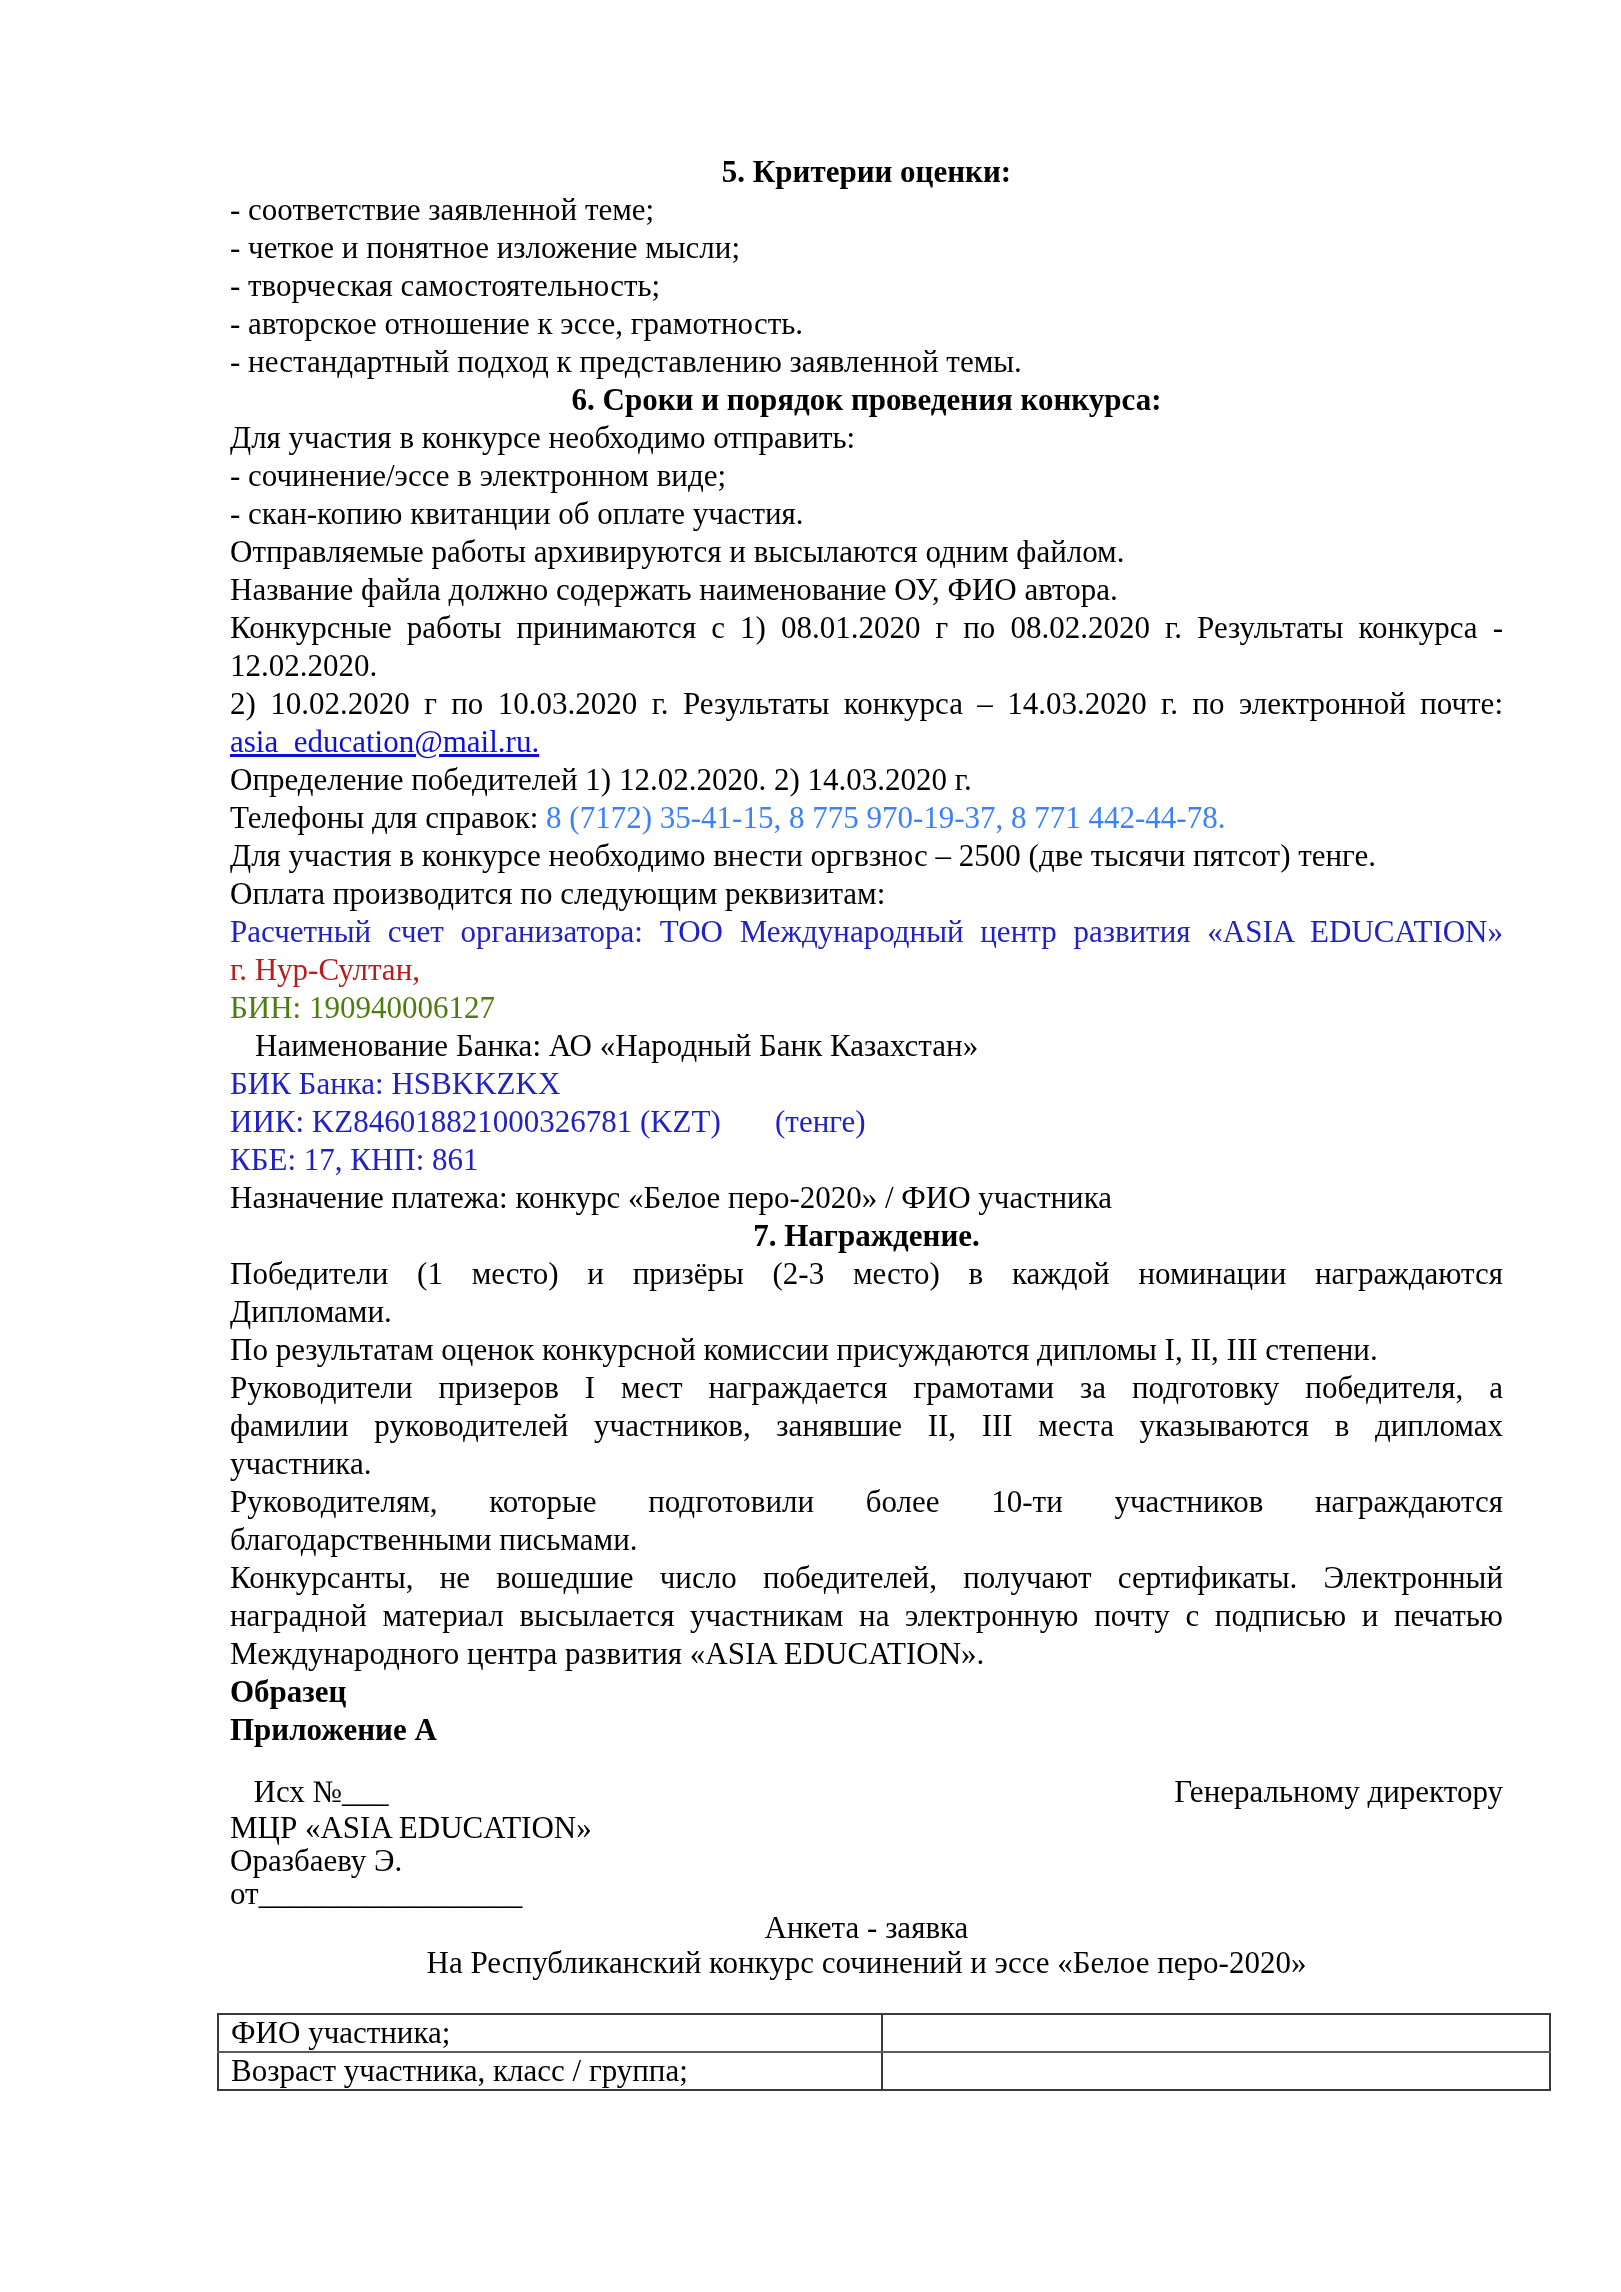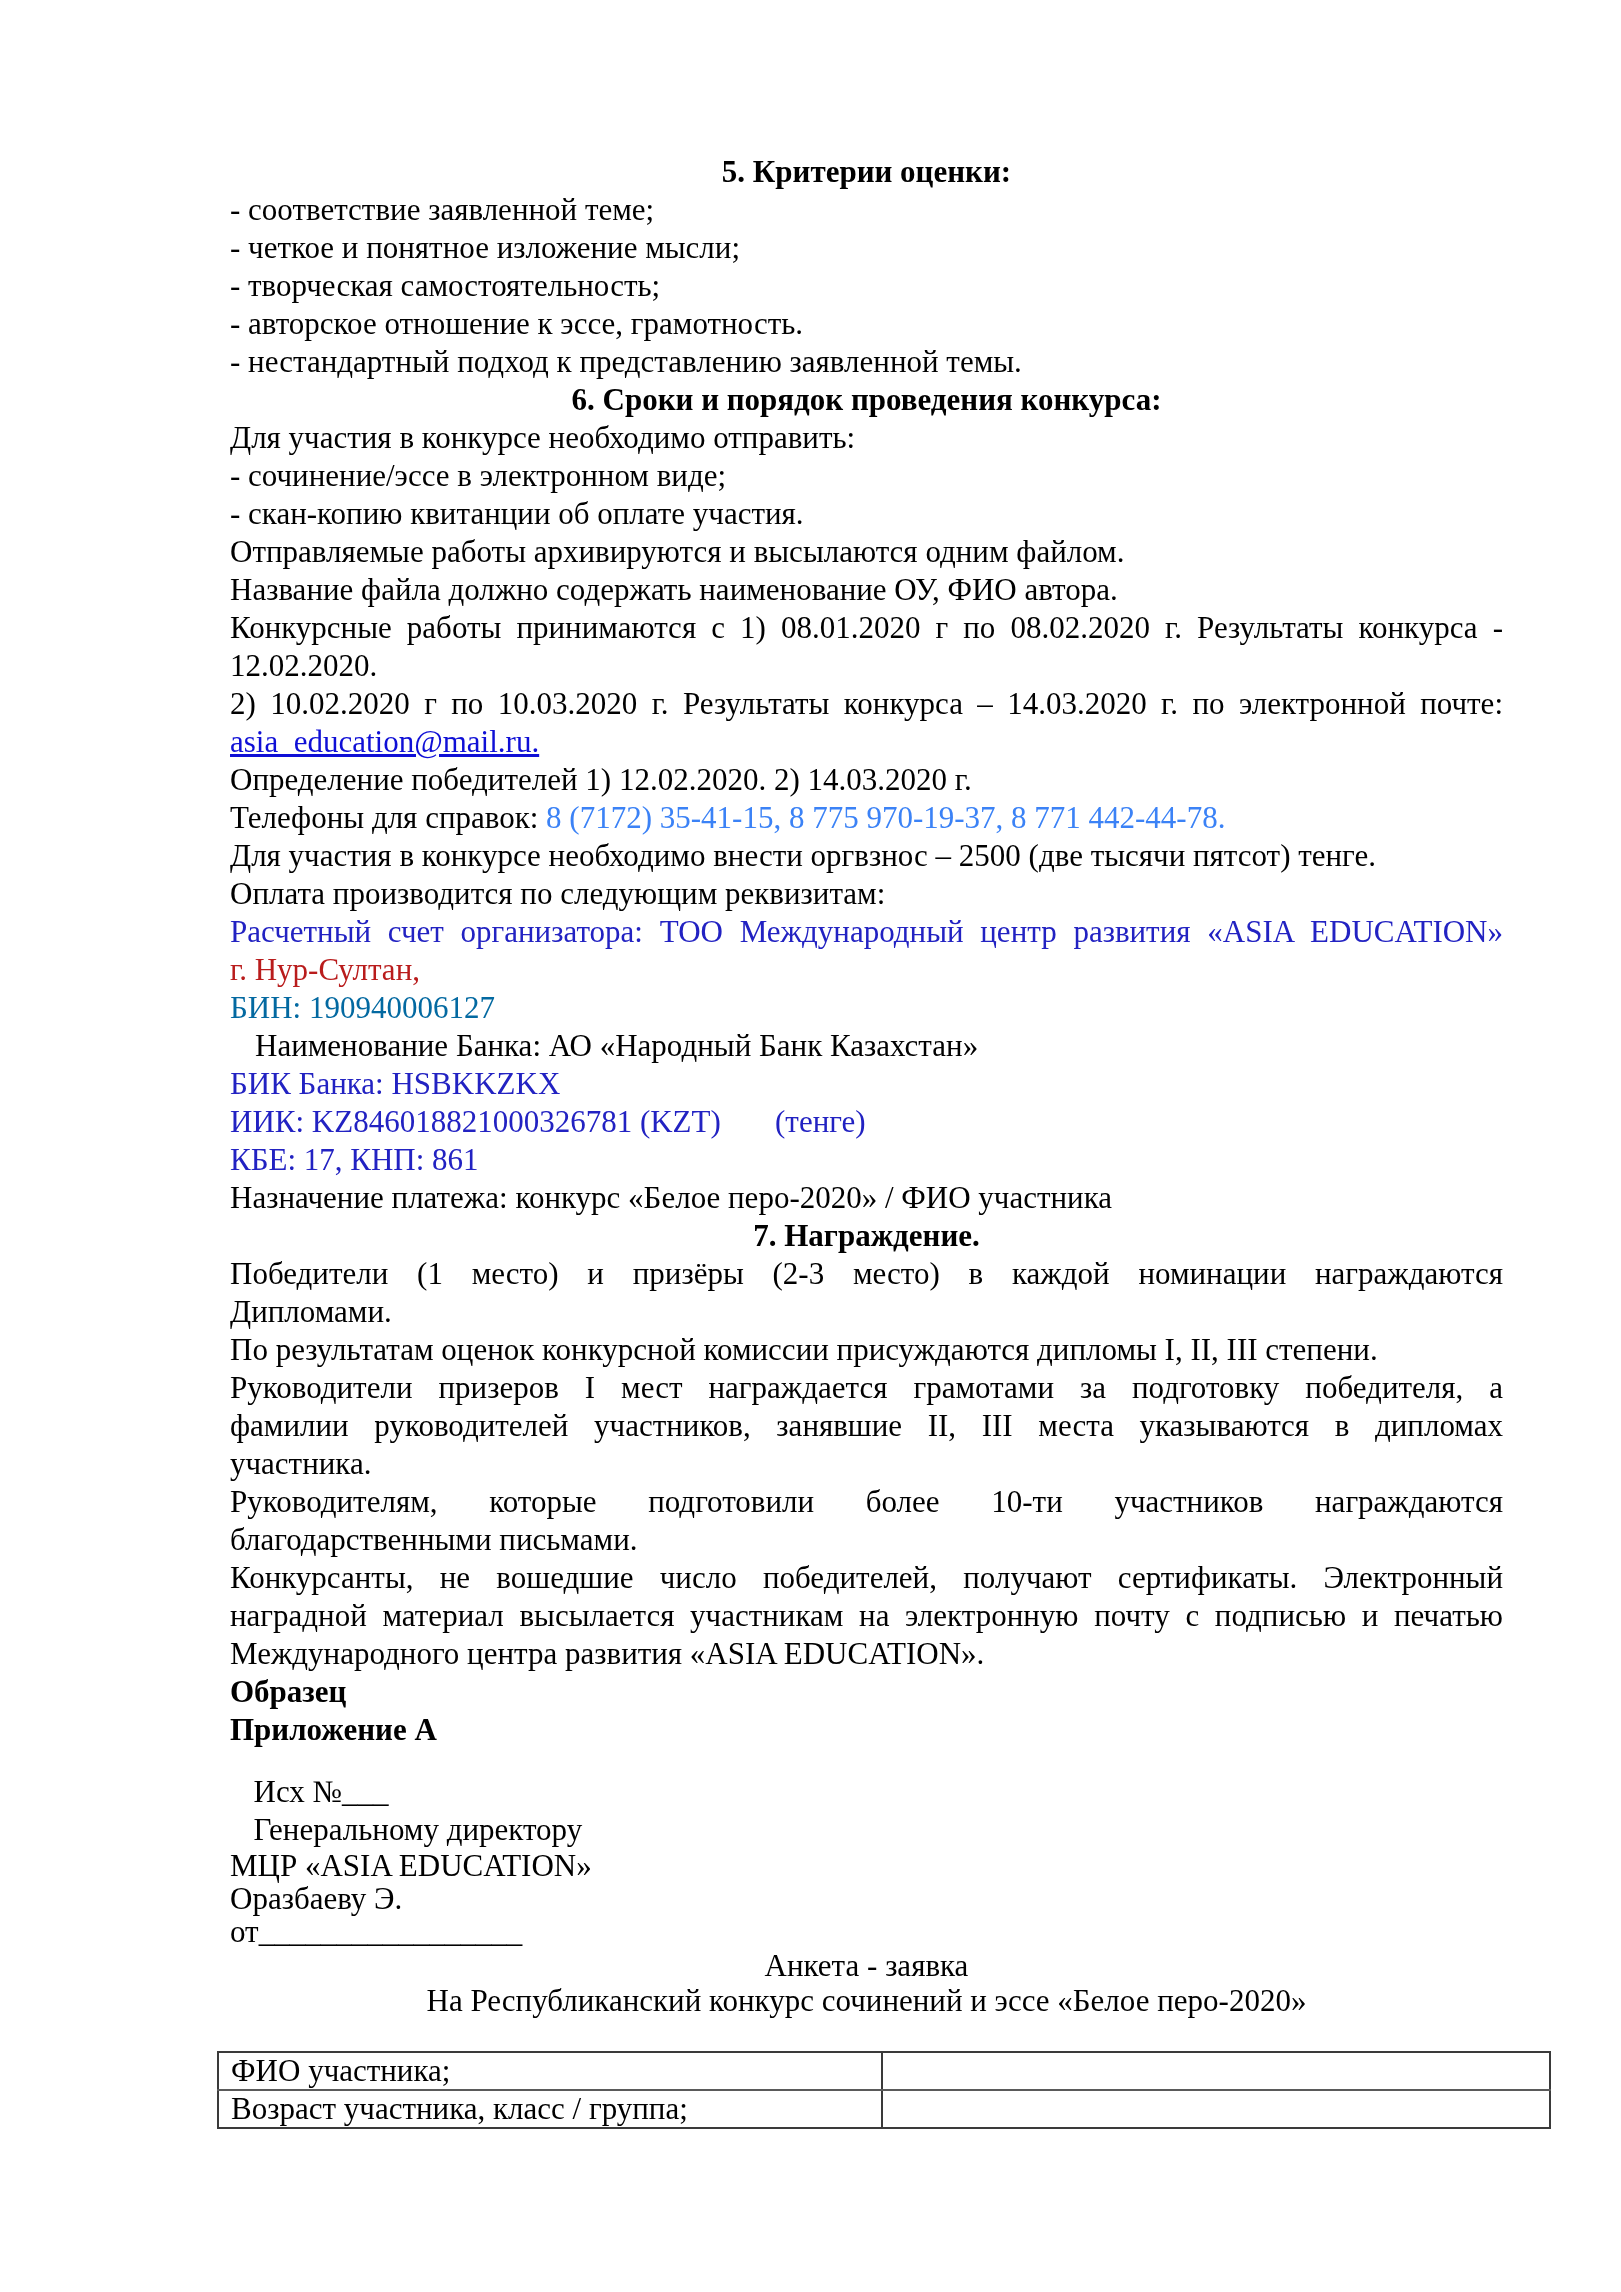--- a/index.html
+++ b/index.html
@@ -47,41 +47,41 @@
         <div class="line jlast"><span>Конкурсные работы принимаются с 1) 08.01.2020 г по 08.02.2020 г. Результаты конкурса -</span></div>
         <div class="line"><span>12.02.2020.</span></div>
         <div class="line jlast"><span>2) 10.02.2020 г по 10.03.2020 г. Результаты конкурса – 14.03.2020 г. по электронной почте:</span></div>
         <div class="line"><span style="color: rgb(15, 15, 214); text-decoration: underline;">asia_education@mail.ru.</span></div>
         <div class="line"><span>Определение победителей 1) 12.02.2020. 2) 14.03.2020 г.</span></div>
         <div class="line"><span>Телефоны для справок: </span><span style="font-weight: normal; color: #3b82f6;">8 (7172) 35-41-15, 8 775 970-19-37, 8 771 442-44-78.</span></div>
         <div class="line"><span>Для участия в конкурсе необходимо внести оргвзнос – 2500 (две тысячи пятсот) тенге.</span></div>
         <div class="line"><span>Оплата производится по следующим реквизитам:</span></div>
         <div class="line jlast"><span style="color: rgb(34, 34, 194);">Расчетный счет организатора: ТОО Международный центр развития «ASIA EDUCATION»</span></div>
         <div class="line"><span style="color: #b91c1c;">г. Нур-Султан,</span></div>
-        <div class="line"><span style="color: #0369a1;">БИН: 190940006127</span></div>
+        <div class="line"><span style="color: #4d7c0f;">БИН: 190940006127</span></div>
         <div class="line"><span style="color: #000000; margin-left: 25px;">Наименование Банка: АО «Народный Банк Казахстан»</span></div>
         <div class="line"><span style="color: rgb(34, 34, 194);">БИК Банка: HSBKKZKX</span></div>
         <div class="line"><span style="color: rgb(34, 34, 194);">ИИК: KZ846018821000326781 (KZT)&nbsp;&nbsp;&nbsp;&nbsp;&nbsp;&nbsp;&nbsp;(тенге)</span></div>
         <div class="line"><span style="color: rgb(34, 34, 194);">КБЕ: 17, КНП: 861</span></div>
         <div class="line"><span>Назначение платежа: конкурс «Белое перо-2020» / ФИО участника</span></div>
         <div class="line center"><span style="font-weight: bold;">7. Награждение.</span></div>
         <div class="line jlast"><span>Победители (1 место) и призёры (2-3 место) в каждой номинации награждаются</span></div>
         <div class="line"><span>Дипломами.</span></div>
         <div class="line"><span>По результатам оценок конкурсной комиссии присуждаются дипломы I, II, III степени.</span></div>
         <div class="line jlast"><span>Руководители призеров I мест награждается грамотами за подготовку победителя, а</span></div>
         <div class="line jlast"><span>фамилии руководителей участников, занявшие II, III места указываются в дипломах</span></div>
         <div class="line"><span>участника.</span></div>
         <div class="line jlast"><span>Руководителям, которые подготовили более 10-ти участников награждаются</span></div>
         <div class="line"><span>благодарственными письмами.</span></div>
         <div class="line jlast"><span>Конкурсанты, не вошедшие число победителей, получают сертификаты. Электронный</span></div>
         <div class="line jlast"><span>наградной материал высылается участникам на электронную почту с подписью и печатью</span></div>
         <div class="line"><span>Международного центра развития «ASIA EDUCATION».</span></div>
         <div class="line"><span style="font-weight: bold;">Образец</span></div>
         <div class="line right"><span style="font-weight: bold;">Приложение А</span></div>
-        <div class="line split" style="margin-top: 23.5px; padding-left: 23.5px; flex-direction: column;"><span><span>Исх №___</span></span><span><span>Генеральному директору</span></span></div>
+        <div class="line split" style="margin-top: 23.5px; padding-left: 23.5px;"><span><span>Исх №___</span></span><span><span>Генеральному директору</span></span></div>
         <div class="line right" style="line-height: 33px; min-height: 33px;"><span>МЦР «ASIA EDUCATION»</span></div>
         <div class="line right" style="line-height: 33px; min-height: 33px;"><span>Оразбаеву Э.</span></div>
         <div class="line right" style="line-height: 33px; min-height: 33px;"><span>от_________________</span></div>
         <div class="line center" style="line-height: 35px; min-height: 35px;"><span>Анкета - заявка</span></div>
         <div class="line center" style="line-height: 35px; min-height: 35px;"><span>На Республиканский конкурс сочинений и эссе «Белое перо-2020»</span></div>
       </div>
 
     <table class="form-table">
       <tbody>
           <tr>

